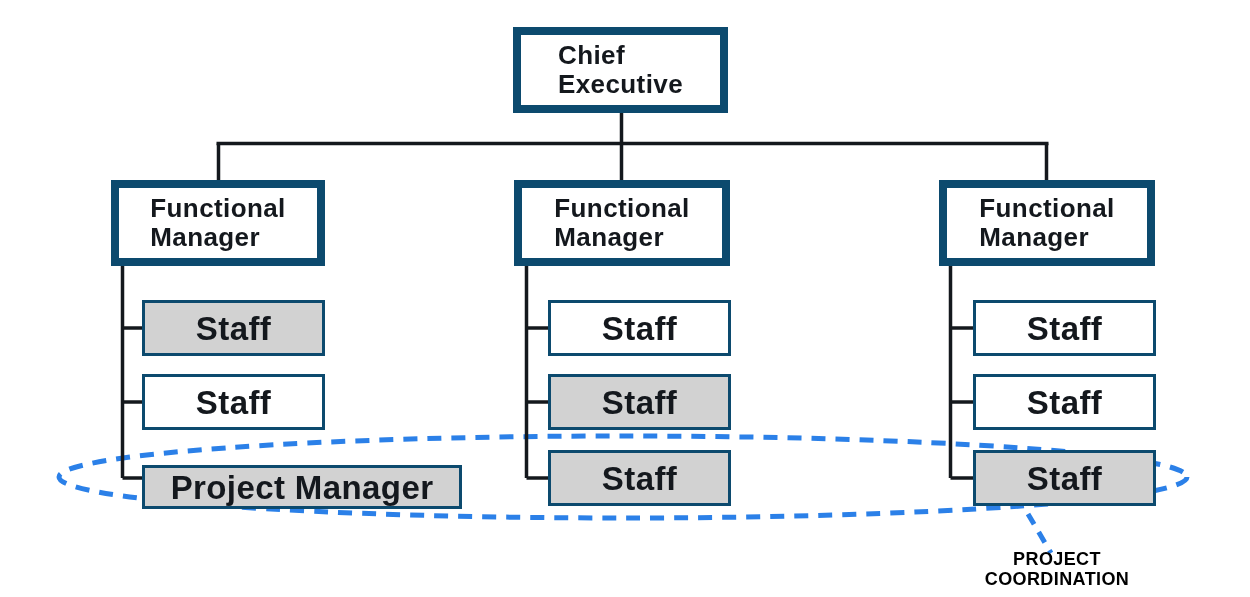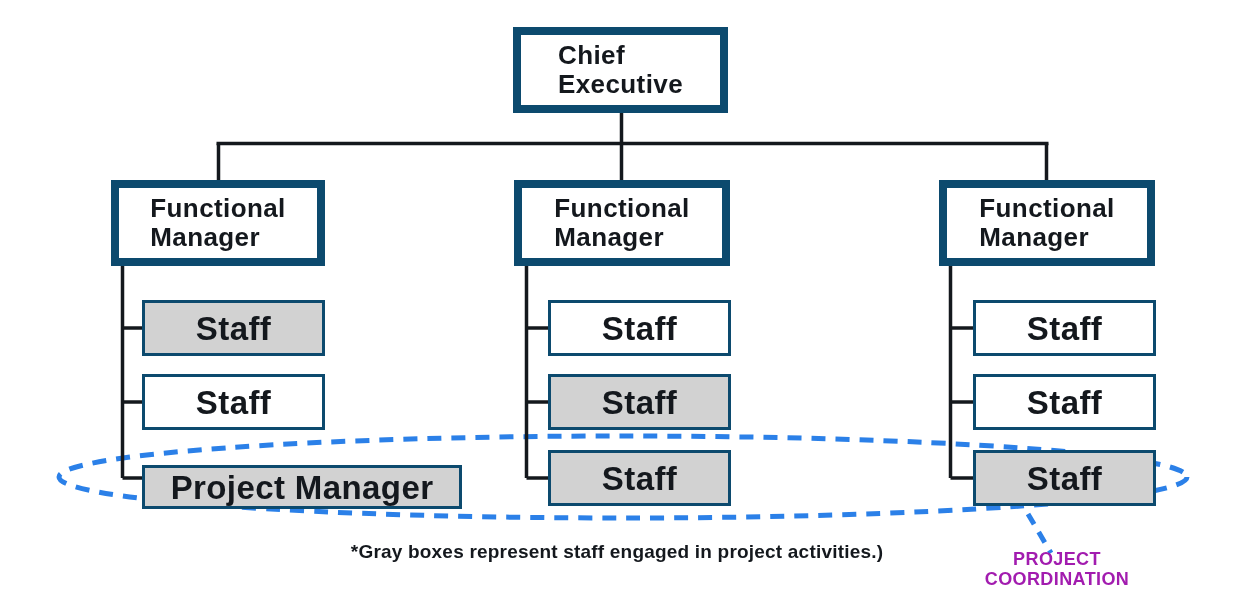--- a/index.html
+++ b/index.html
@@ -60,21 +60,21 @@
   .coordination-label {
     position: absolute;
     left: 958px;
     top: 549px;
     width: 198px;
     text-align: center;
     font-weight: bold;
     font-size: 18px;
     line-height: 20px;
     letter-spacing: 0.4px;
-    color: #a21caf;
+    color: #000000;
     white-space: pre-line;
     z-index: 2;
   }
 </style>
 </head>
 <body>
 
 <div class="canvas">
 
   <svg class="wires" viewBox="0 0 1250 597" xmlns="http://www.w3.org/2000/svg">
@@ -122,17 +122,16 @@
   <div class="node small gray" style="left:142px; top:425px; width:320px; height:44px;margin-top:40px;">Project Manager</div>
 
   <div class="node small" style="left:548px; top:300px; width:183px; height:56px;">Staff</div>
   <div class="node small gray" style="left:548px; top:374px; width:183px; height:56px;">Staff</div>
   <div class="node small gray" style="left:548px; top:450px; width:183px; height:56px;">Staff</div>
 
   <div class="node small" style="left:973px; top:300px; width:183px; height:56px;">Staff</div>
   <div class="node small" style="left:973px; top:374px; width:183px; height:56px;">Staff</div>
   <div class="node small gray" style="left:973px; top:450px; width:183px; height:56px;">Staff</div>
 
-  <div class="footnote">*Gray boxes represent staff engaged in project activities.)</div>
   <div class="coordination-label">PROJECT
 COORDINATION</div>
 
 </div>
 
 </body></html>

